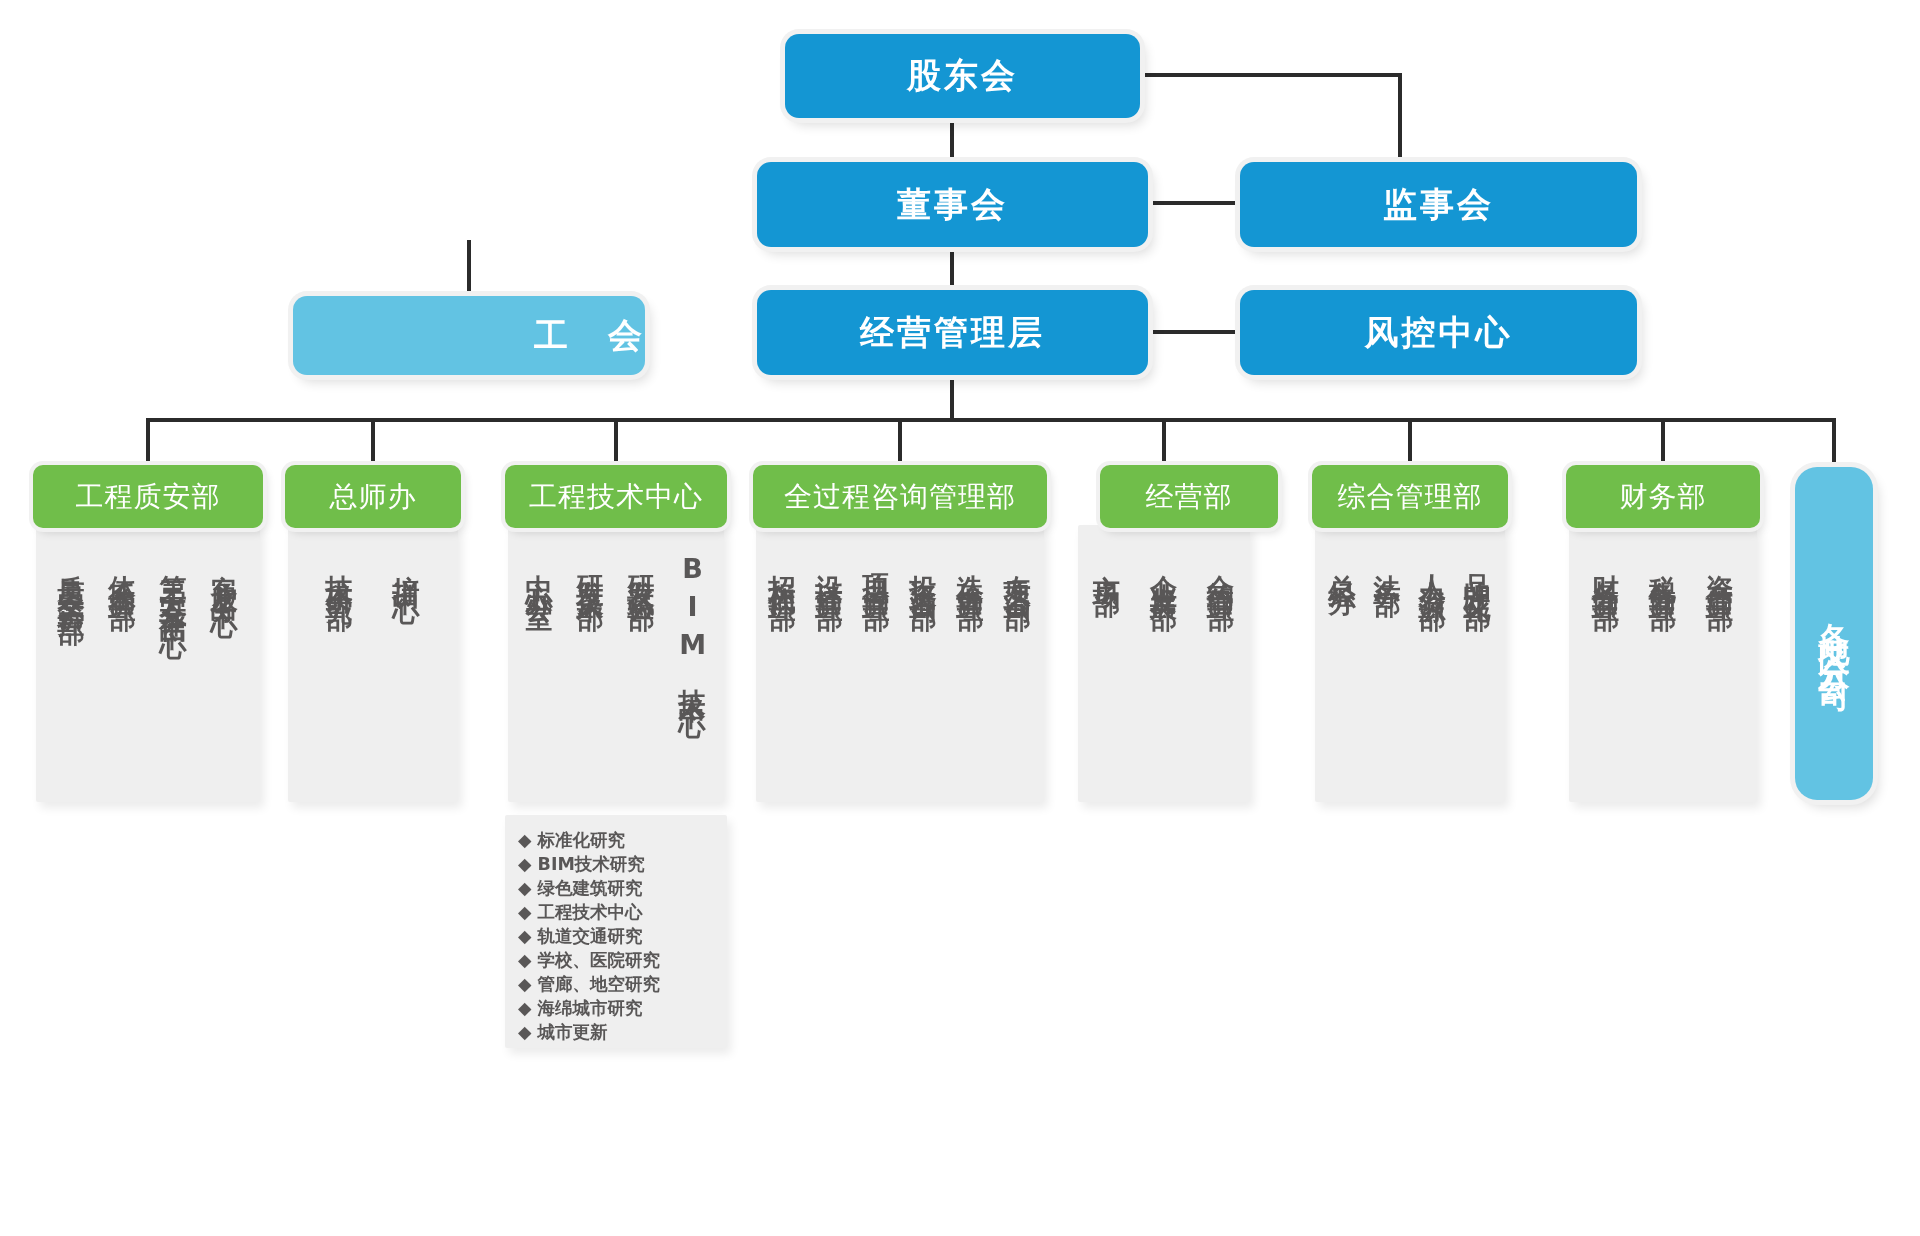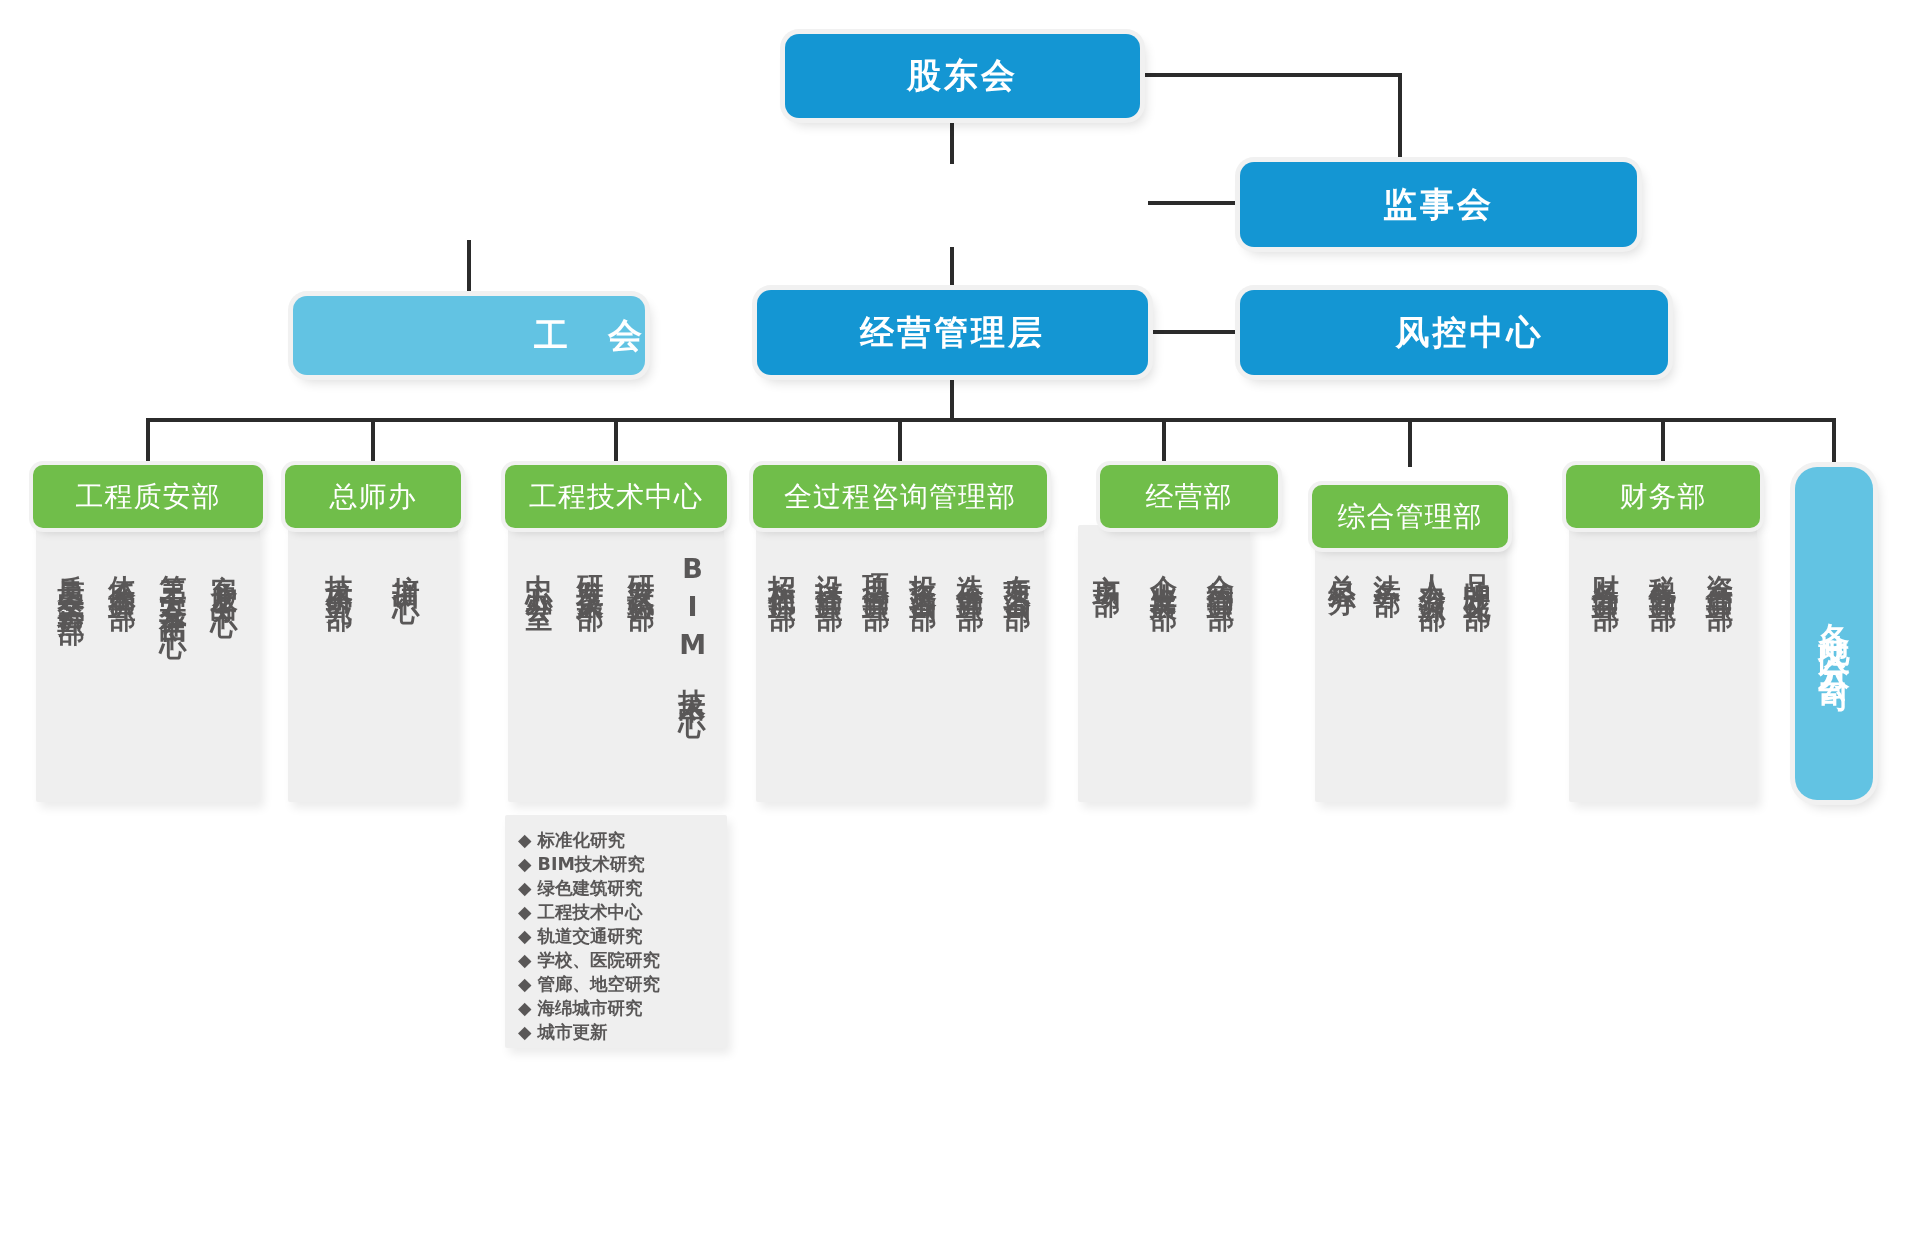--- a/index.html
+++ b/index.html
@@ -12,21 +12,21 @@
     position:absolute;display:flex;align-items:center;justify-content:center;
     color:#fff;font-weight:bold;border-radius:14px;letter-spacing:3px;
     box-shadow:0 0 0 5px #f1f1f1, 5px 7px 12px rgba(0,0,0,.14);z-index:2;
   }
   .box.blue{background:var(--blue,#1496D3);font-size:34px;}
   .box.lightblue{background:var(--lblue,#62C3E3);font-size:34px;}
   #node-shareholders{left:785px;top:34px;width:355px;height:84px;}
   #node-board{left:757px;top:162px;width:391px;height:85px;}
   #node-supervisory{left:1240px;top:162px;width:397px;height:85px;}
   #node-management{left:757px;top:290px;width:391px;height:85px;}
-  #node-risk{left:1240px;top:290px;width:397px;height:85px;padding-left:31px;}
+  #node-risk{left:1240px;top:290px;width:397px;height:85px;}
   #node-party{left:293px;top:162px;width:352px;height:78px;}
   #node-union{left:293px;top:296px;width:352px;height:79px;justify-content:flex-end;}
   .dept-header{
     position:absolute;display:flex;align-items:center;justify-content:center;
     background:var(--green,#70BE4A);color:#fff;font-weight:normal;font-size:28px;
     letter-spacing:1px;border-radius:10px;z-index:4;
     box-shadow:0 0 0 4px #f1f1f1, 4px 5px 9px rgba(0,0,0,.13);
   }
   .dept-body{
     position:absolute;background:var(--panel,#EFEFEF);z-index:3;border-radius:2px;
@@ -50,20 +50,23 @@
     display:block;font-size:17.5px;font-weight:bold;color:var(--itemtext,#595757);
     line-height:24px;white-space:nowrap;
   }
 </style>
 </head>
 <body>
 
 <div id="canvas">
   <div class="box blue" id="node-shareholders">
     <span>股东会</span>
+  </div>
+  <div class="box blue" id="node-board">
+    <span>董事会</span>
   </div>
   <div class="box blue" id="node-supervisory">
     <span>监事会</span>
   </div>
   <div class="box blue" id="node-management">
     <span>经营管理层</span>
   </div>
   <div class="box blue" id="node-risk">
     <span>风控中心</span>
   </div>
@@ -141,21 +144,21 @@
     </div>
     <div class="dept-header" style="left: 1075px; top: 465px; width: 178px; height: 63px; margin-left: 25px;">
       <div>经营部</div>
     </div>
     <div class="dept-body" style="left: 1315px; top: 525px; width: 190px; height: 277px; gap: 14px;">
       <div class="v-item">总经办</div>
       <div class="v-item">法务部</div>
       <div class="v-item">人力资源部</div>
       <div class="v-item">品牌文化部</div>
     </div>
-    <div class="dept-header" style="left: 1312px; top: 465px; width: 196px; height: 63px; margin-top: 20px;">
+    <div class="dept-header" style="left: 1312px; top: 465px; width: 196px; height: 63px;">
       <div>综合管理部</div>
     </div>
     <div class="dept-body" style="left: 1569px; top: 525px; width: 188px; height: 277px; gap: 26px;">
       <div class="v-item">财务管理部</div>
       <div class="v-item">税务管理部</div>
       <div class="v-item">资产管理部</div>
     </div>
     <div class="dept-header" style="left: 1566px; top: 465px; width: 194px; height: 63px;">
       <div>财务部</div>
     </div>

